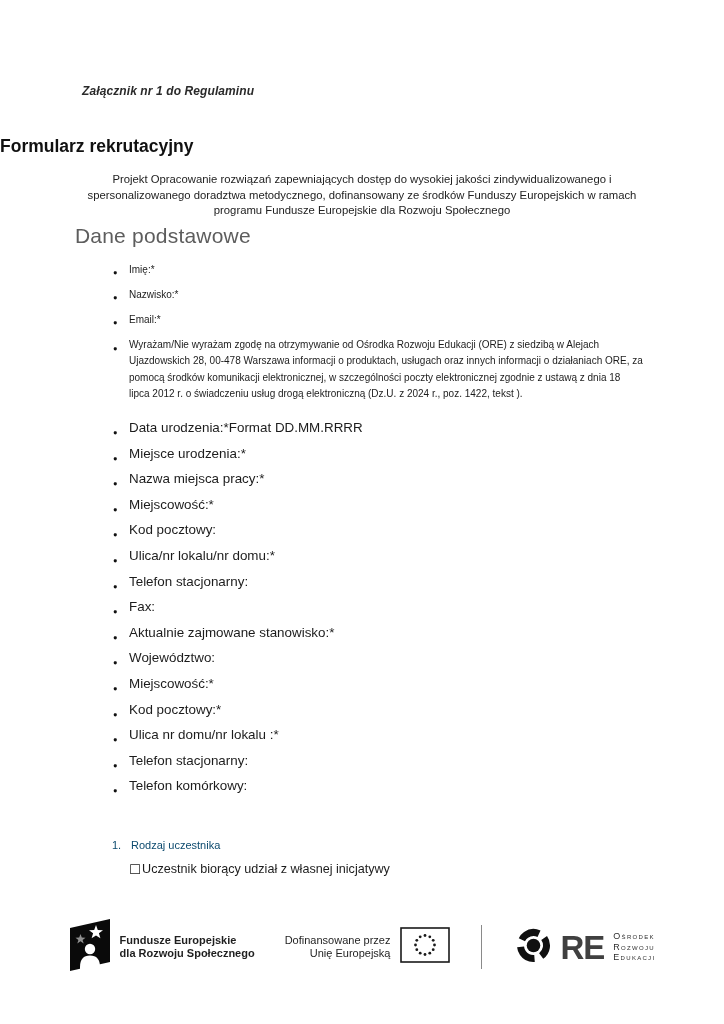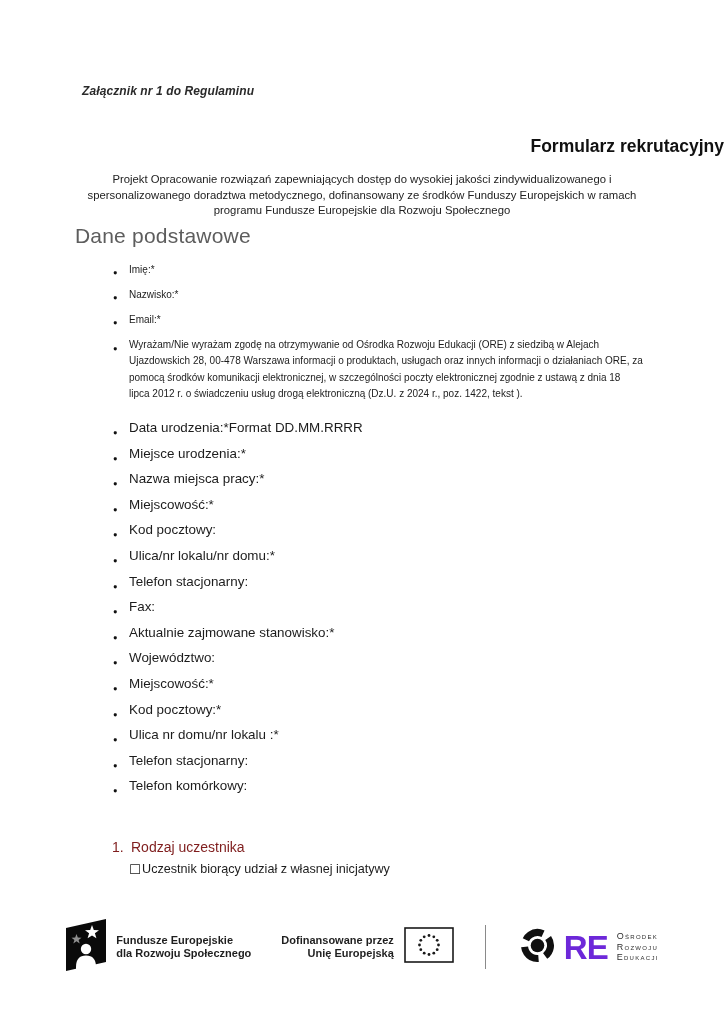--- a/index.html
+++ b/index.html
@@ -12,21 +12,21 @@
   }
   .page { position: absolute; inset: 0; background: #fff; }
 
   .attachment-note {
     position: absolute; left: 82px; top: 84px;
     font-size: 12px; font-style: italic; font-weight: bold; color: #2a2a2a;
     letter-spacing: .1px;
   }
   .doc-title {
     position: absolute; left: 0; right: 0; top: 136px;
-    text-align: right; font-size: 17.5px; font-weight: bold; color: #111;
+    text-align: left; font-size: 17.5px; font-weight: bold; color: #111;
   }
   .intro {
     position: absolute; left: 72px; right: 72px; top: 172px;
     text-align: center; font-size: 11.3px; line-height: 15.5px; color: #222;
   }
   .intro .it { }
 
   .section-heading {
     position: absolute; left: 75px;
     font-size: 21px; font-weight: 400; color: #5d5d5d; letter-spacing: .2px;
@@ -43,47 +43,47 @@
   #list-small li { font-size: 10px; line-height: 15px; margin-bottom: 10px; }
   #list-small li.consent { width: 514px; line-height: 16.4px; margin-top: 1px; }
   #list-small li.consent::before { top: 4px; }
 
   #list-large { top: 419px; width: 560px; }
   #list-large li { font-size: 13.4px; line-height: 17px; margin-bottom: 8.6px; }
   #list-large li::before { top: 5px; }
 
   .numbered-item {
     position: absolute; left: 112px; top: 839px;
-    font-size: 14px; color: #7f1d1d;
+    font-size: 11px; color: #0c4a6e;
   }
   .numbered-item .num { display: inline-block; width: 19px; }
   .checkbox-line {
     position: absolute; left: 129px; top: 860px;
     font-size: 12.6px; color: #1c1c1c;
   }
   .checkbox-line .box { font-size: 13.5px; margin-right: 1px; position: relative; top: 1px; }
 
   .footer {
     position: absolute; left: 0; right: 0; top: 912px; height: 70px;
     display: flex; align-items: center; justify-content: center;
   }
   .footer .fe-block { display: flex; align-items: center; }
   .fe-text {
     margin-left: 9px; font-size: 11px; font-weight: bold; line-height: 13.5px; color: #1f1f1f;
   }
   .eu-text {
     margin-left: 30px; text-align: right;
-    font-size: 11px; font-weight: bold; line-height: 13.5px; color: #1f1f1f;
+    font-size: 11px; font-weight: normal; line-height: 13.5px; color: #1f1f1f;
   }
   .eu-flag { margin-left: 10px; }
   .v-divider { width: 1px; height: 44px; background: #8a8a8a; margin-left: 31px; }
   .ore-block { display: flex; align-items: center; margin-left: 33px; }
   .ore-word { display: flex; align-items: center; }
   .ore-re {
-    font-size: 33px; font-weight: bold; letter-spacing: -1px; color: #6d28d9;
+    font-size: 33px; font-weight: bold; letter-spacing: -1px; color: #404040;
     margin-left: 8px; line-height: 1;
   }
   .ore-caps {
     margin-left: 9px; font-size: 9px; line-height: 10.5px; color: #2e2e2e;
     font-variant: small-caps; letter-spacing: 1.3px;
   }
 </style>
 </head>
 <body>
 

